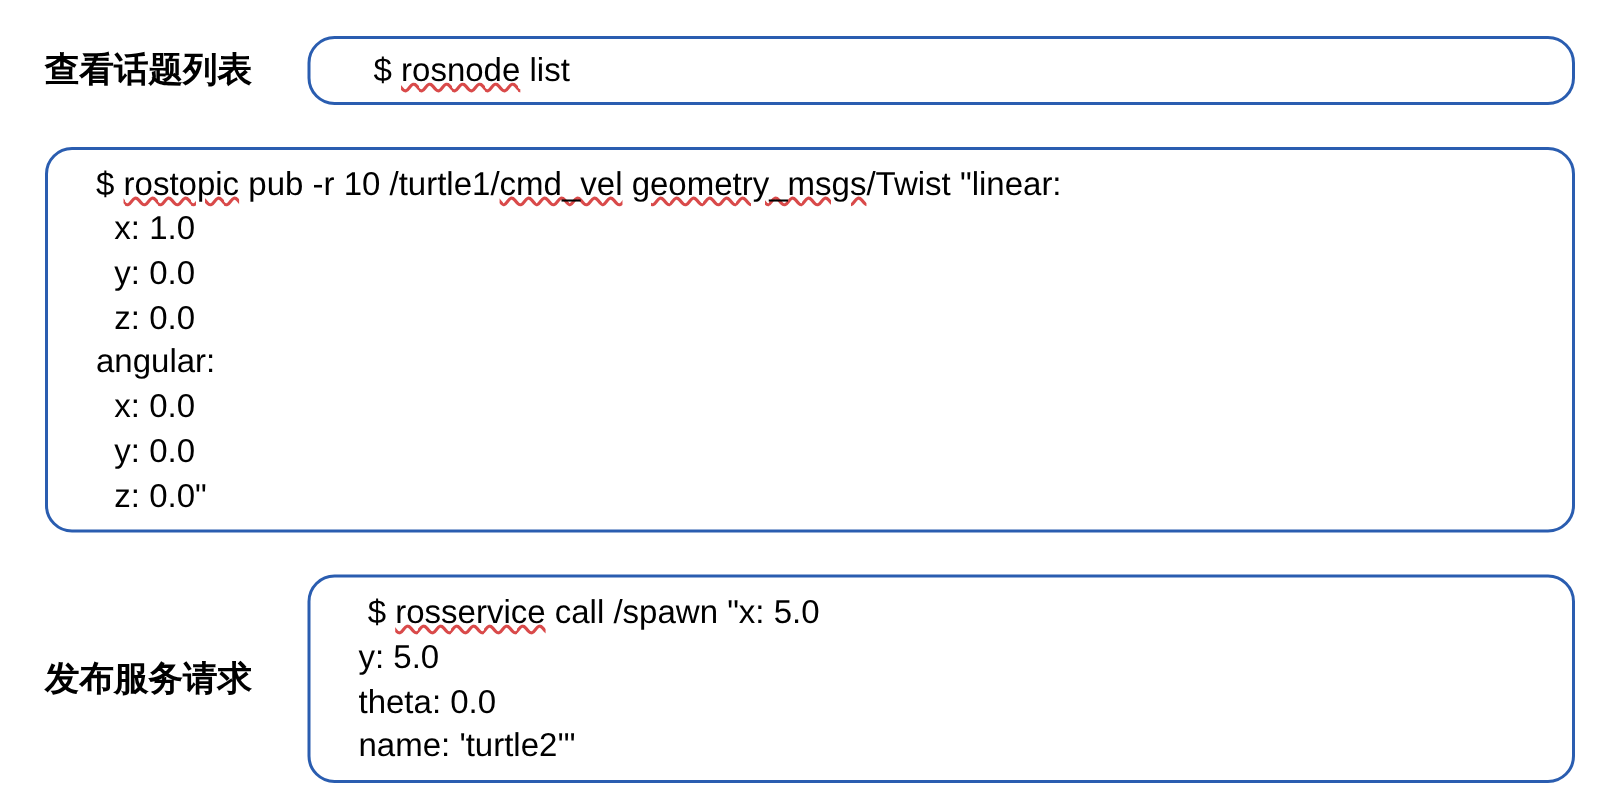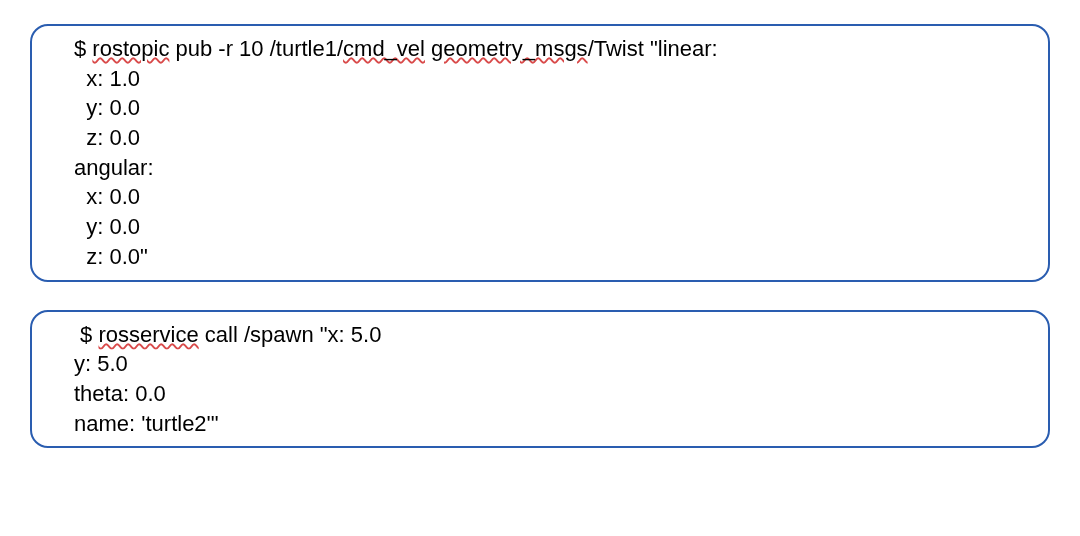--- a/index.html
+++ b/index.html
@@ -25,21 +25,21 @@
       width: 175px;
       font-size: 23px;
       font-weight: bold;
       color: #000;
       flex-shrink: 0;
     }
     .code-box {
       flex: 1;
       border: 2px solid #2a5db0;
       border-radius: 18px;
-      padding: 8px 42px;
+      padding: 8px 32px;
       font-size: 22px;
       color: #000;
       line-height: 1.35;
       white-space: pre;
       font-family: "Microsoft YaHei", Arial, sans-serif;
     }
     .code-box.single {
       padding: 6px 42px;
     }
     .underline-red {
@@ -47,28 +47,33 @@
       text-decoration-color: #d94a4a;
       text-decoration-style: wavy;
       text-decoration-thickness: 1.5px;
     }
   </style>
 </head>
 <body>
 
 <div id="container">
     <div class="row">
+      <div class="label">查看话题列表</div>
+      <div class="code-box single"><span>$ </span><span class="underline-red">rosnode</span><span> list</span></div>
+    </div>
+    <div class="row">
       <div class="code-box"><span>$ </span><span class="underline-red">rostopic</span><span> pub -r 10 /turtle1/</span><span class="underline-red">cmd_vel</span><span> </span><span class="underline-red">geometry_msgs</span><span>/Twist "linear:
   x: 1.0
   y: 0.0
   z: 0.0
 angular:
   x: 0.0
   y: 0.0
   z: 0.0"</span></div>
     </div>
     <div class="row">
+      <div class="label">发布服务请求</div>
       <div class="code-box"><span> $ </span><span class="underline-red">rosservice</span><span> call /spawn "x: 5.0
 y: 5.0
 theta: 0.0
 name: 'turtle2'"</span></div>
     </div>
   </div>
 
 </body></html>

